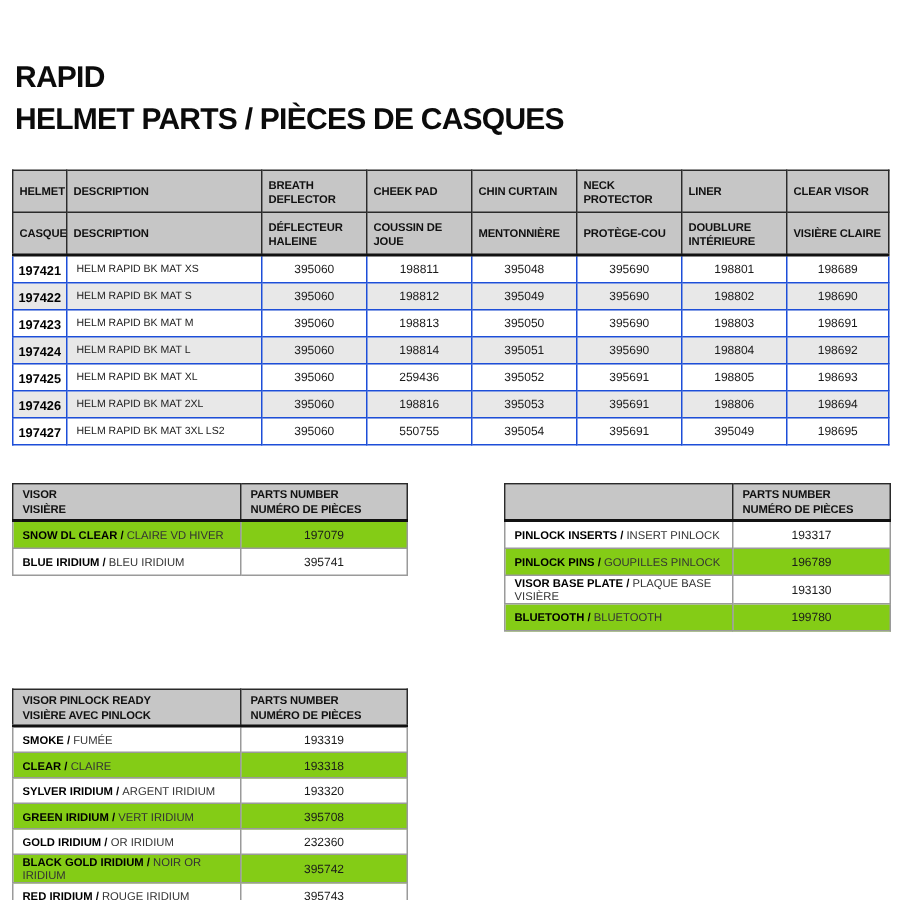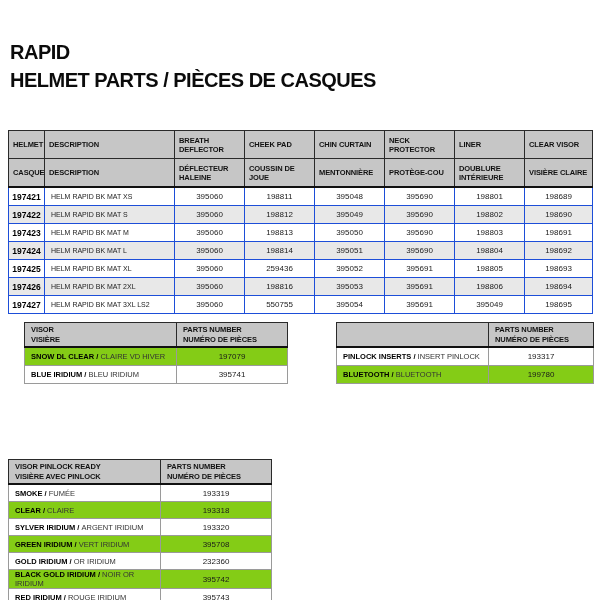--- a/index.html
+++ b/index.html
@@ -7,21 +7,21 @@
     width:600px;height:600px;background:#ffffff;position:relative;
     font-family:"Liberation Sans",sans-serif;color:#111;overflow:hidden;
     -webkit-font-smoothing:antialiased;
   }
   .page-title{
     position:absolute;left:10px;top:38px;
     font-size:20px;line-height:28px;font-weight:800;letter-spacing:-0.5px;color:#0b0b0b;
   }
   table{border-collapse:collapse;table-layout:fixed;}
   
-  .main-table{position:absolute;left:8px;top:130px;width:584px;}
+  .main-table{position:absolute;left:8px;top:113px;width:584px;}
   .main-table th{
     background:#c6c6c6;border:1px solid #2a2a2a;
     font-size:7.5px;line-height:9px;font-weight:bold;text-align:left;
     padding:2px 4px;height:23px;vertical-align:middle;letter-spacing:-0.1px;
   }
   .main-table thead{border-bottom:2px solid #111;}
   .main-table td{
     font-size:8px;text-align:center;height:17px;padding:0 2px;
     border:1px solid #1d4ed8;color:#1a1a1a;vertical-align:middle;
   }
@@ -37,21 +37,21 @@
   }
   .side-table thead{border-bottom:2px solid #111;}
   .side-table td{
     font-size:7.5px;height:16px;padding:0 6px;vertical-align:middle;
     border:1px solid #9a9a9a;color:#1a1a1a;
   }
   .side-table tr.alt td{background:#84cc16;}
   .side-table td.label b{font-weight:bold;color:#000;}
   .side-table td.label span{color:#333;}
   .side-table td.part{text-align:center;font-size:8px;}
-  .visor-table{left:24px;top:322px;width:263px;}
+  .visor-table{left:8px;top:322px;width:263px;}
   .acc-table{left:336px;top:322px;width:257px;}
   .pinlock-table{left:8px;top:459px;width:263px;padding-left:32px;}
   .visor-table td,.acc-table td{height:17px;}
 </style>
 </head>
 <body>
 
 <div class="page-title">
   <div>RAPID</div>
   <div>HELMET PARTS / PIÈCES DE CASQUES</div>
@@ -206,20 +206,28 @@
         <div>NUMÉRO DE PIÈCES</div>
       </th>
     </tr>
   </thead>
   <tbody id="acc-tbody">
       <tr>
         <td class="label"><b>PINLOCK INSERTS / </b><span>INSERT PINLOCK</span></td>
         <td class="part">193317</td>
       </tr>
       <tr class="alt">
+        <td class="label"><b>PINLOCK PINS / </b><span>GOUPILLES PINLOCK</span></td>
+        <td class="part">196789</td>
+      </tr>
+      <tr>
+        <td class="label"><b>VISOR BASE PLATE / </b><span>PLAQUE BASE VISIÈRE</span></td>
+        <td class="part">193130</td>
+      </tr>
+      <tr class="alt">
         <td class="label"><b>BLUETOOTH / </b><span>BLUETOOTH</span></td>
         <td class="part">199780</td>
       </tr>
     </tbody>
 </table>
 
 <table class="side-table pinlock-table">
   <colgroup>
       <col style="width:152px">
       <col style="width:111px">

